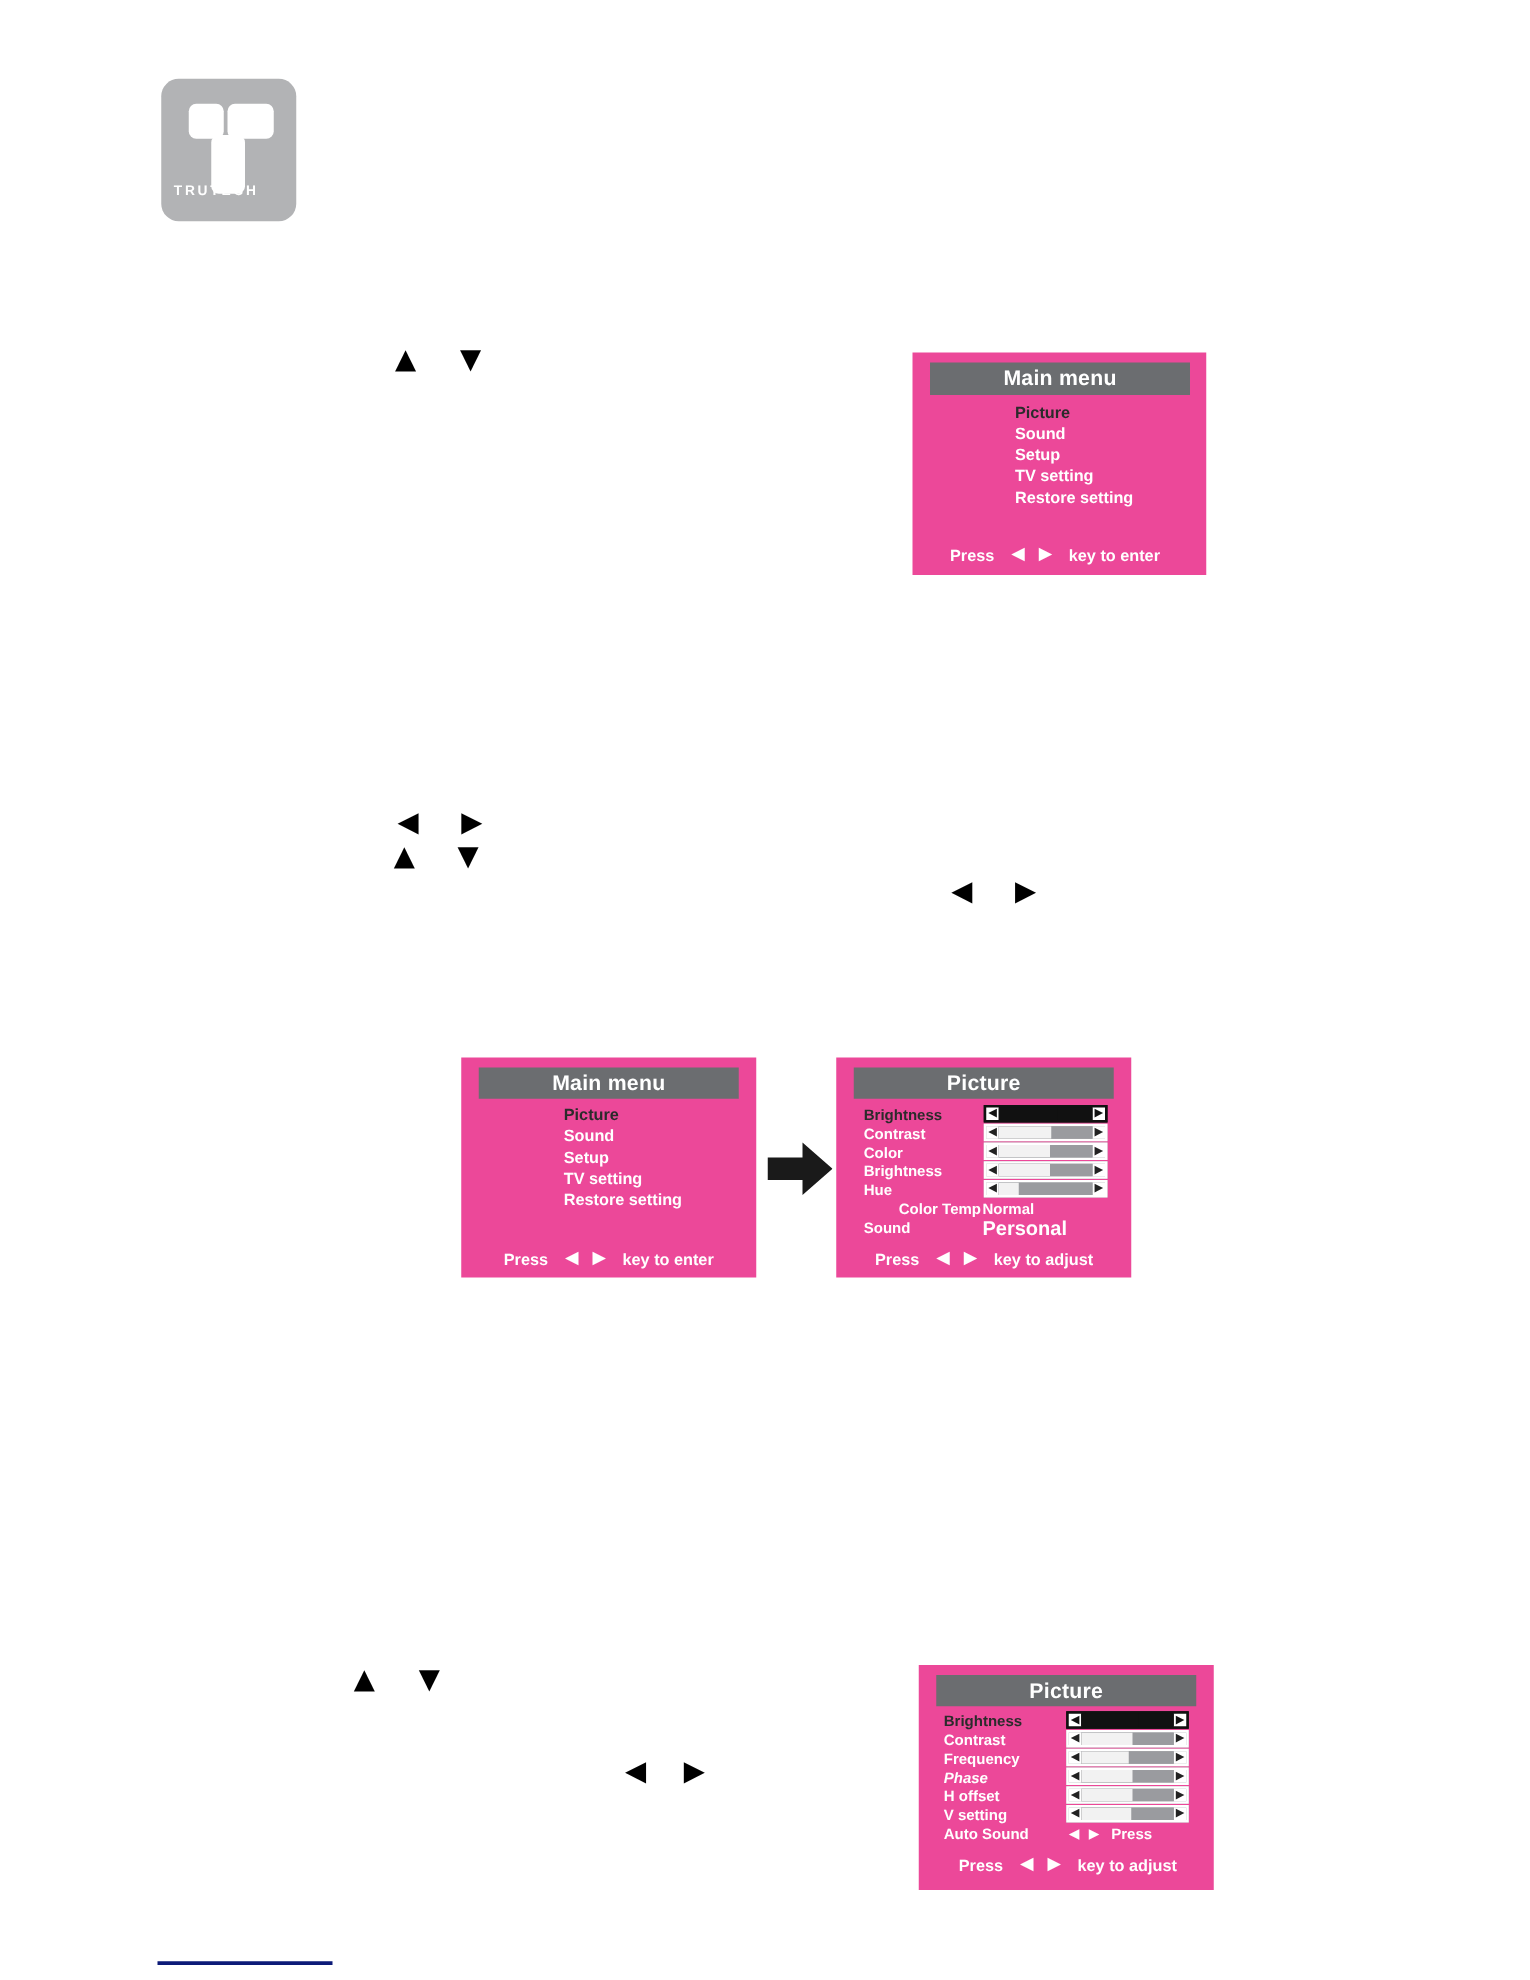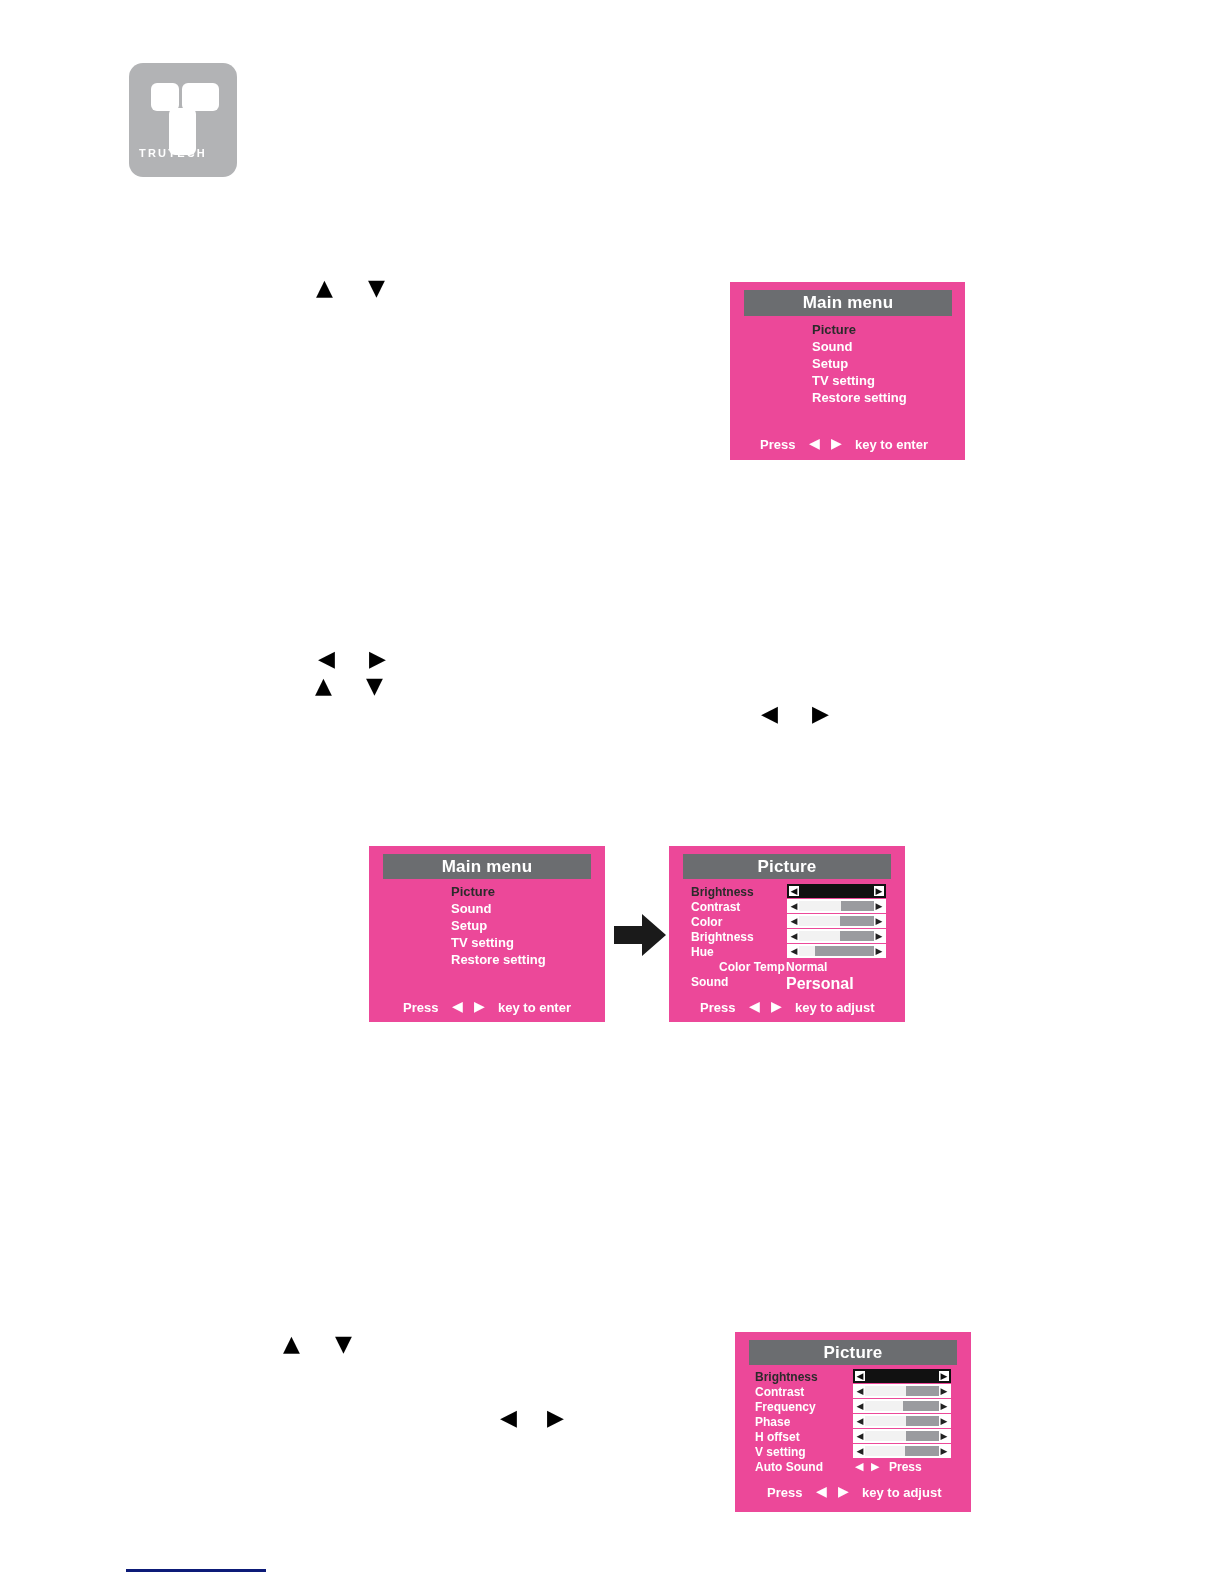--- a/index.html
+++ b/index.html
@@ -300,21 +300,21 @@
   <div class="osd-foot" style="left:126px; top:154px; font-size:13px;">key to adjust</div>
 </div>
 
 <div class="osd" style="left:735px; top:1332px; width:236px; height:180px;">
 
   <div class="osd-title" style="left:14px; top:8px; width:208px; height:25px; line-height:25px; font-size:17px;">Picture</div>
 
   <div class="osd-item sel" style="left:20px; top:38px; font-size:12px;">Brightness</div>
   <div class="osd-item" style="left:20px; top:53px; font-size:12px;">Contrast</div>
   <div class="osd-item" style="left:20px; top:68px; font-size:12px;">Frequency</div>
-  <div class="osd-item" style="left:20px; top:83px; font-size:12px;">Phase</div>
+  <div class="osd-item" style="left:20px; top:83px; font-size:12px;font-style:italic;">Phase</div>
   <div class="osd-item" style="left:20px; top:98px; font-size:12px;">H offset</div>
   <div class="osd-item" style="left:20px; top:113px; font-size:12px;">V setting</div>
   <div class="osd-item" style="left:20px; top:128px; font-size:12px;">Auto Sound</div>
 
   <div class="slider hl" style="left:118px; top:37px; width:98px; height:14px;">
     <div class="sl-cap" style="width:10px;">◀</div>
     <div class="sl-track">
       <div class="sl-fill" style="width:62%;"></div>
     </div>
     <div class="sl-cap" style="width:10px;">▶</div>

